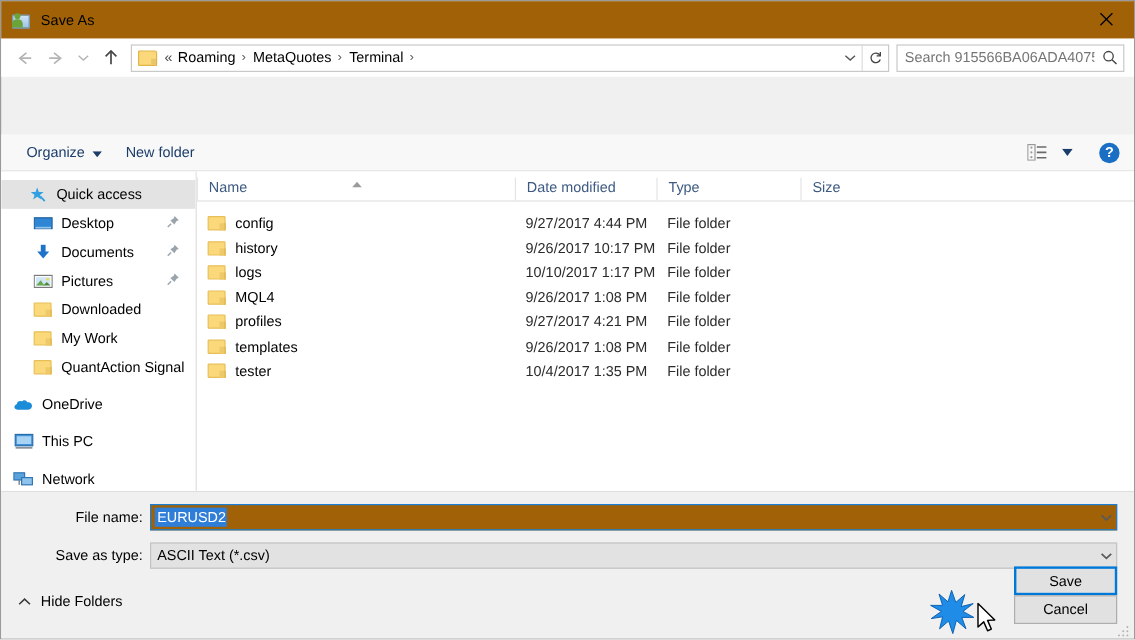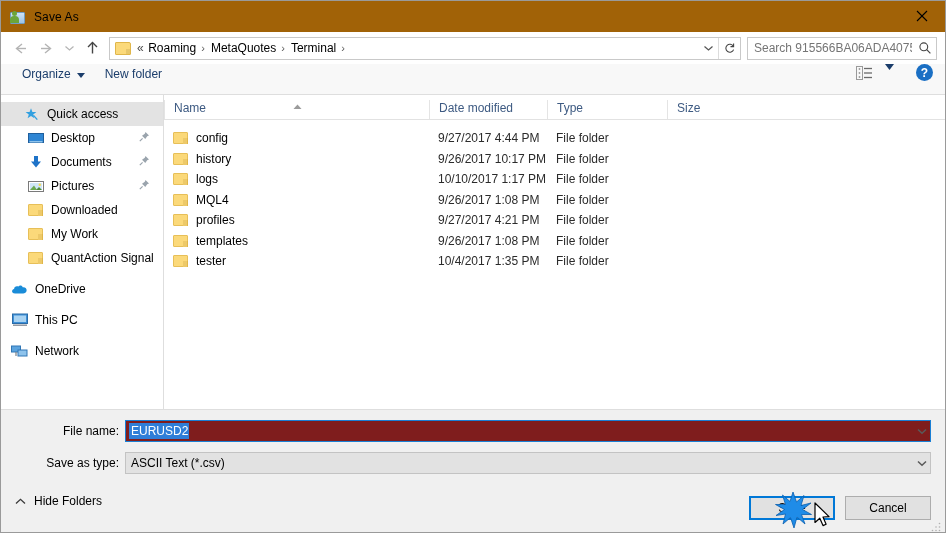--- a/index.html
+++ b/index.html
@@ -131,22 +131,23 @@
     padding-left: 6px; background: transparent;
     min-width: 0;
   }
   #search-icon { width: 22px; display: flex; align-items: center; justify-content: center; }
 
   
   #cmdbar {
     height: 31px; min-height: 31px;
     background: #f8f8f8;
     border-bottom: 1px solid #dedede;
-    display: flex; align-items: flex-start;
+    display: flex; align-items: center;
     padding: 0 8px 0 14px;
+    margin-top: 48px;
   }
   .cmd-item {
     font-size: 12px; color: #1b3d6b;
     display: flex; align-items: center;
     padding: 3px 7px;
     margin-right: 6px;
   }
   .cmd-caret { margin-left: 6px; }
   #cmd-spacer { flex: 1 1 auto; }
   #view-icon { display: flex; align-items: center; padding: 2px 4px; }
@@ -275,21 +276,21 @@
     padding-right: 6px;
     flex: 0 0 auto;
   }
   .combo {
     flex: 1 1 auto; height: 22px;
     display: flex; align-items: center;
     margin-right: 14px;
     min-width: 0;
   }
   #filename-combo {
-    background: #7f1d1d;
+    background: #a16207;
     border: 1px solid #1a7fd4;
   }
   #filename-value {
     font-size: 12px; color: #ffffff;
     background: #2f7ed8;
     padding: 1px 1px 1px 2px;
     margin-left: 3px;
     line-height: 14px;
   }
   #filetype-combo {
@@ -306,21 +307,21 @@
     flex: 0 0 auto;
   }
   #hide-folders {
     position: absolute; left: 14px; bottom: 24px;
     display: flex; align-items: center;
     font-size: 12px; color: #000000;
   }
   #hide-caret { margin-right: 8px; display:flex; }
   #buttons {
     position: absolute; right: 14px; bottom: 12px;
-    display: flex; align-items: center;
+    display: flex; align-items: center; flex-direction: column;
   }
   .dlgbtn {
     width: 86px; height: 24px;
     font-size: 12px; color: #000000;
     background: #e1e1e1;
     border: 1px solid #adadad;
     display: flex; align-items: center; justify-content: center;
     margin-left: 10px;
     position: relative;
   }

